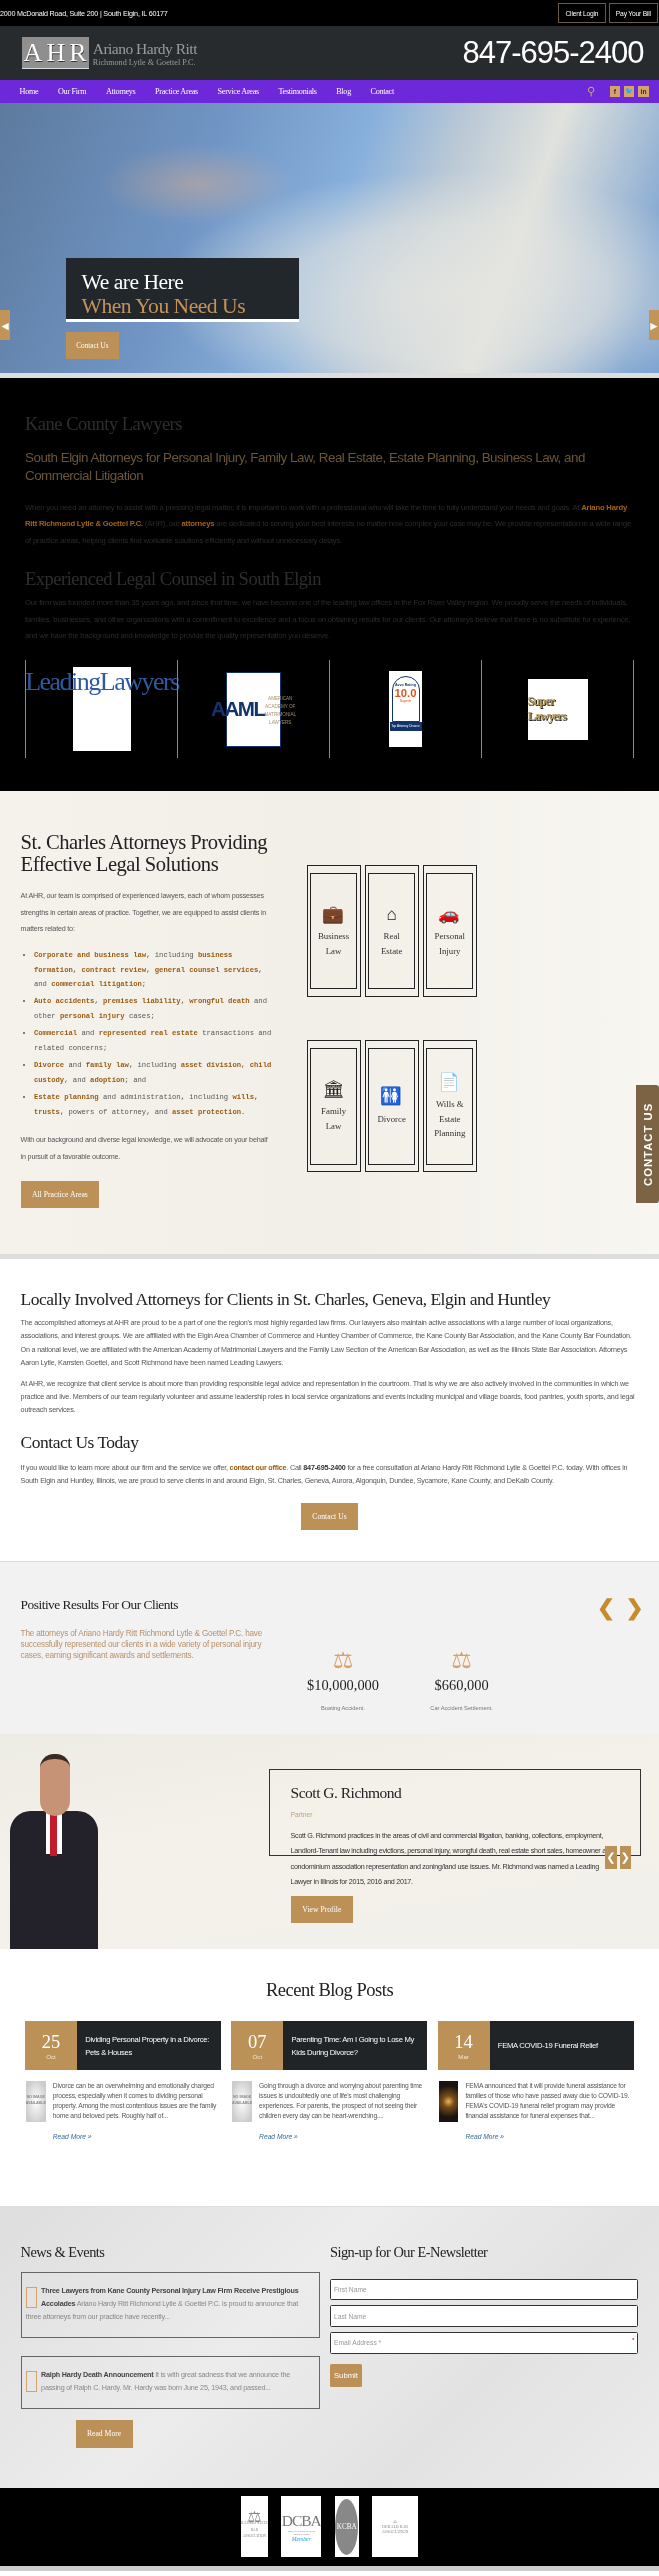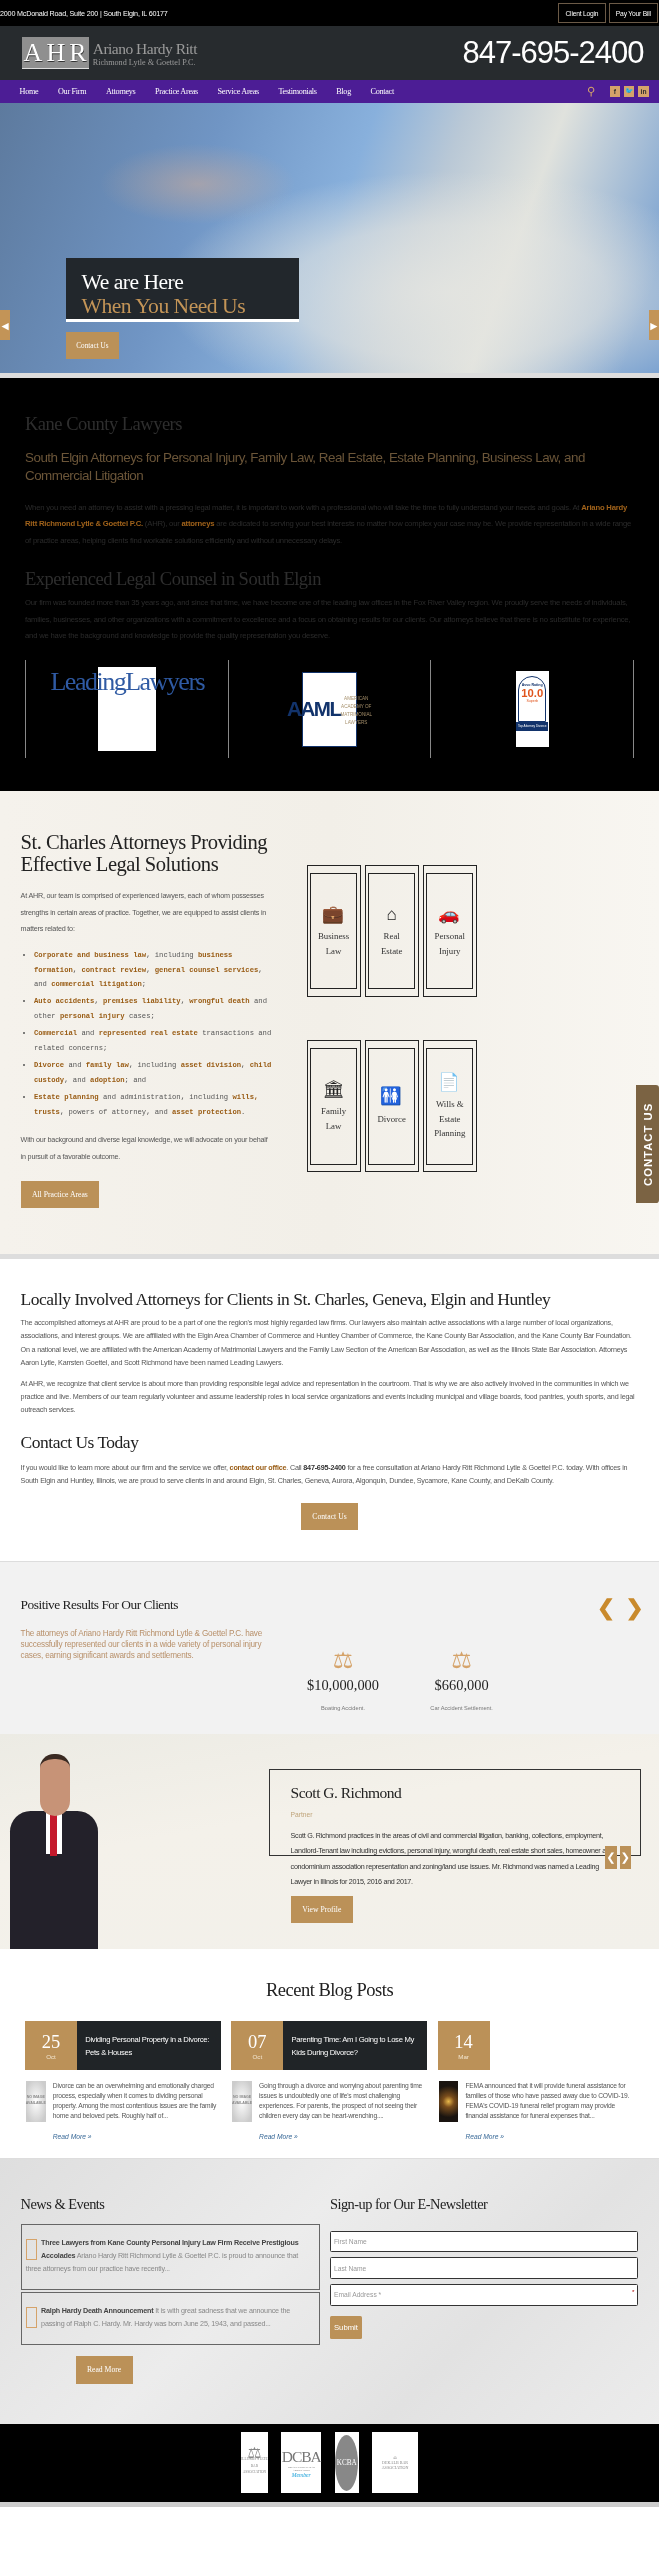--- a/index.html
+++ b/index.html
@@ -16,21 +16,21 @@
   
   .header { height: 54px; background: #272b2e; display: flex; align-items: center; justify-content: space-between; padding: 0 15.5px 0 21.6px; }
   .logo { display: flex; align-items: center; gap: 4.1px; }
   .logo-box { width: 67px; height: 32px; background: #8f8f8f; border-bottom: 1.5px double #ddd; display: flex; justify-content: space-around; align-items: center; color: #fff; font-family: "Liberation Serif", serif; font-size: 26px; position: relative; }
   .logo-box span { text-shadow: 0.5px 0.5px 0 #333; }
   .logo-text .l1 { color: #9b9b9b; font-family: "Liberation Serif", serif; font-size: 15.5px; letter-spacing: -0.5px; }
   .logo-text .l2 { color: #9b9b9b; font-family: "Liberation Serif", serif; font-size: 8.2px; }
   .header-phone { color: #fff; font-size: 31px; letter-spacing: -1px; }
 
   
-  .nav { height: 23px; background: #4c1d95; display: flex; align-items: center; justify-content: space-between; padding: 0 10.3px 0 19.6px; }
+  .nav { height: 23px; background: #6d28d9; display: flex; align-items: center; justify-content: space-between; padding: 0 10.3px 0 19.6px; }
   .nav-items { display: flex; gap: 19.6px; }
   .nav-items a { color: #fff; font-family: "Liberation Serif", serif; font-size: 8.2px; letter-spacing: -0.3px; }
   .nav-right { display: flex; align-items: center; gap: 14.4px; }
   .social { display: flex; gap: 4.1px; }
   .soc { width: 10.3px; height: 10.3px; background: #d5a36a; color: #2e2e2e; font-size: 6.7px; font-weight: bold; display: flex; align-items: center; justify-content: center; }
   .search-ico { color: #d5a36a; font-size: 11.3px; }
 
   
   .hero { height: 270px; position: relative; overflow: hidden; background: linear-gradient(110deg, #5d7a9e 0%, #7095c4 30%, #88b0dc 50%, #b9c8d6 62%, #e0e2dd 75%, #7ca3d1 95%); }
   .hero::after { content: ""; position: absolute; inset: 0; background:
@@ -111,41 +111,41 @@
   .att-tie { position: absolute; left: 40px; top: 61px; width: 7.2px; height: 41px; background: #c41a2c; }
   .att-card { position: absolute; left: 269px; top: 35px; width: 372px; height: 87px; border: 1px solid #333; border-top-width: 1.5px; border-bottom-width: 1.5px; padding: 14.4px 20.6px; }
   .att-card h3 { font-family: "Liberation Serif", serif; font-size: 15.5px; font-weight: normal; color: #222; letter-spacing: -0.5px; }
   .att-card .role { color: #bfa47a; font-size: 6.7px; margin-top: 9.3px; }
   .att-card p { color: #333; font-size: 7.2px; line-height: 15.5px; letter-spacing: -0.3px; margin-top: 9.3px; width: 330px; }
   .att-btn { position: absolute; left: 291px; top: 162px; }
   .att-nav { position: absolute; right: 28px; top: 112px; display: flex; gap: 3.1px; }
   .att-nav span { width: 11.3px; height: 23px; background: #bb9158; color: #fff; display: flex; align-items: center; justify-content: center; font-size: 11.3px; }
 
   
-  .blog { padding: 31px 25px 17px; text-align: center; }
+  .blog { padding: 31px 25px 65px; text-align: center; }
   .blog h2 { font-family: "Liberation Serif", serif; font-size: 18.5px; font-weight: normal; color: #222; letter-spacing: -0.5px; }
   .blog-row { display: flex; gap: 10.3px; margin-top: 20.6px; text-align: left; }
   .post { width: 196px; }
   .post-head { display: flex; height: 49px; }
   .post-date { width: 52px; background: #bb9158; color: #fff; display: flex; flex-direction: column; align-items: center; justify-content: center; }
   .post-date .d { font-family: "Liberation Serif", serif; font-size: 18.5px; }
   .post-date .m { font-size: 6.2px; color: #f3e6d0; }
   .post-title { flex: 1; background: #202427; color: #fff; font-size: 7.7px; line-height: 13px; padding: 0 8.2px; display: flex; align-items: center; letter-spacing: -0.3px; }
   .post-body { display: flex; gap: 7.2px; margin-top: 10.3px; }
   .post-thumb { width: 19.6px; height: 41px; flex: none; margin-left: 1px; background: radial-gradient(#fff 0, #ccc 80%); color: #888; font-size: 3.6px; font-weight: bold; display: flex; align-items: center; justify-content: center; text-align: center; line-height: 5.7px; }
   .post-thumb.photo { background: radial-gradient(circle at 50% 50%, #e9b84a 0, #7a4d1c 25%, #1a1410 70%); }
   .post-text { font-size: 6.7px; line-height: 10.3px; color: #555; letter-spacing: -0.2px; }
   .post-more { color: #3a6a98; font-style: italic; font-size: 6.7px; margin-top: 11.3px; display: inline-block; }
   .blog .center { margin-top: 23px; }
 
   
   .news { background: linear-gradient(135deg, #dedede 0%, #ececec 40%, #e2e2e2 70%, #ececec 100%); padding: 37px 20.6px 40px; display: flex; gap: 10.3px; border-top: 0.5px solid #ddd; }
   .news-left { width: 120px; flex: none; width: 298px; }
   .news h2 { font-family: "Liberation Serif", serif; font-size: 14.4px; font-weight: normal; color: #222; letter-spacing: -0.5px; }
-  .news-item { border: 1px solid #666; padding: 10.3px 7.2px 13.4px 4.1px; margin-top: 2px; font-size: 7.2px; line-height: 13.4px; color: #888; letter-spacing: -0.2px; }
+  .news-item { border: 1px solid #666; padding: 10.3px 7.2px 13.4px 4.1px; margin-top: 18px; font-size: 7.2px; line-height: 13.4px; color: #888; letter-spacing: -0.2px; }
   .news-item:first-of-type { margin-top: 11.3px; }
   .news-item .ni-ico { float: left; width: 11.3px; height: 21.6px; border: 1px solid #d5a36a; margin: 3.1px 4.1px 0 0; }
   .news-item b { color: #444; }
   .news .center { margin-top: 11.3px; padding-left: 55px; }
   .newsletter { flex: 1; padding-left: 0; }
   .nl-field { width: 100%; height: 21.6px; border: 0.5px solid #333; border-radius: 1.5px; background: #fff; padding: 0 3.1px; font-size: 6.7px; color: #999; margin-top: 5.2px; display: flex; align-items: center; position: relative; }
   .nl-field:first-of-type { margin-top: 17.5px; }
   .nl-req { position: absolute; right: 3.1px; top: 3.1px; color: #a00; font-size: 6.2px; }
   .nl-submit { display: inline-block; background: #bb9158; color: #fff; font-size: 7.7px; padding: 7.2px 4.1px; border-radius: 1.5px; margin-top: 10.3px; }
 
@@ -243,20 +243,23 @@
     <div class="badge">
         <div class="b3">
           <div class="ring">
             <span class="r1">Avvo Rating</span>
             <span class="r2">10.0</span>
             <span class="r3">Superb</span>
           </div>
           <div class="ribbon">Top Attorney Divorce</div>
         </div>
       </div>
+    <div class="badge">
+        <div class="b4">Super Lawyers</div>
+      </div>
   </div>
 </div>
 
 <div class="practice">
   <div class="practice-left">
     <h2>St. Charles Attorneys Providing Effective Legal Solutions</h2>
     <p>At AHR, our team is comprised of experienced lawyers, each of whom possesses strengths in certain areas of practice. Together, we are equipped to assist clients in matters related to:</p>
     <ul id="practice-list">
         <li><b>Corporate and business law</b><span>, including </span><b>business formation</b><span>, </span><b>contract review</b><span>, </span><b>general counsel services</b><span>, and </span><b>commercial litigation</b><span>;</span></li>
         <li><b>Auto accidents</b><span>, </span><b>premises liability</b><span>, </span><b>wrongful death</b><span> and other </span><b>personal injury</b><span> cases;</span></li>
@@ -390,20 +393,21 @@
           <div class="post-thumb">NO IMAGE AVAILABLE</div>
           <div><div class="post-text">Going through a divorce and worrying about parenting time issues is undoubtedly one of life's most challenging experiences. For parents, the prospect of not seeing their children every day can be heart-wrenching....</div><a class="post-more">Read More »</a></div>
         </div>
     </div>
     <div class="post">
       <div class="post-head">
           <div class="post-date">
             <span class="d">14</span>
             <span class="m">Mar</span>
           </div>
+          <a class="post-title">FEMA COVID-19 Funeral Relief</a>
         </div>
       <div class="post-body">
           <div class="post-thumb photo"></div>
           <div><div class="post-text">FEMA announced that it will provide funeral assistance for families of those who have passed away due to COVID-19. FEMA's COVID-19 funeral relief program may provide financial assistance for funeral expenses that...</div><a class="post-more">Read More »</a></div>
         </div>
     </div>
   </div>
 </div>
 
 <div class="news">

